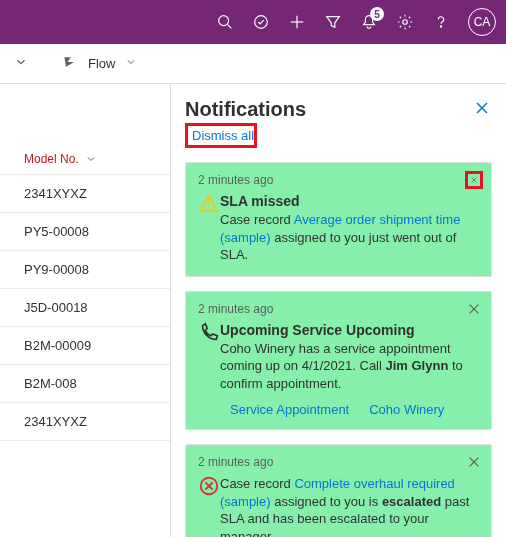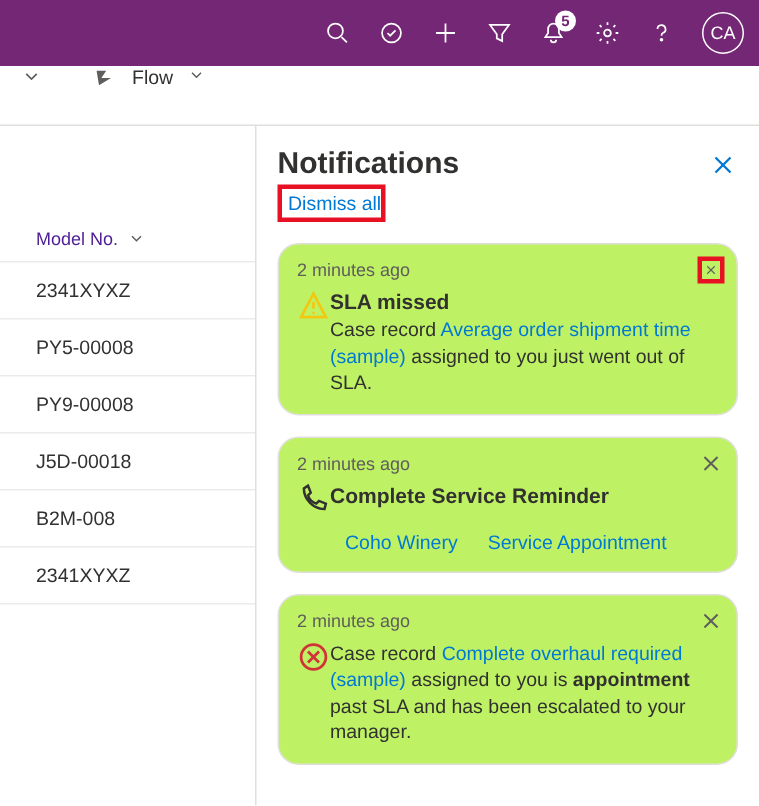--- a/index.html
+++ b/index.html
@@ -4,34 +4,34 @@
 <style>
   * { box-sizing: border-box; margin: 0; padding: 0; }
   body { font-family: "Segoe UI", -apple-system, sans-serif; font-size: 13px; color: #323130; width: 506px; height: 537px; overflow: hidden; position: relative; background: #fff; }
   .appbar { background: #742774; height: 44px; display: flex; align-items: center; justify-content: flex-end; padding: 0 10px; gap: 18px; color: #fff; }
   .appbar .icon { width: 18px; height: 18px; display: inline-flex; align-items: center; justify-content: center; position: relative; }
   .appbar .gap { flex: 1; }
   .appbar svg { stroke: #fff; fill: none; stroke-width: 1.3; }
   .bell-wrap { position: relative; }
   .badge { position: absolute; top: -6px; right: -6px; background: #fff; color: #742774; font-size: 10px; font-weight: 600; width: 14px; height: 14px; border-radius: 50%; display: flex; align-items: center; justify-content: center; }
   .avatar { border: 1.5px solid #fff; border-radius: 50%; width: 28px; height: 28px; display: flex; align-items: center; justify-content: center; font-size: 12px; }
-  .subbar { height: 40px; border-bottom: 1px solid #e1dfdd; display: flex; padding-left: 14px; gap: 10px; font-size: 13px; }
+  .subbar { height: 40px; border-bottom: 1px solid #e1dfdd; display: flex; align-items: center; padding-left: 14px; gap: 10px; font-size: 13px; }
   .subbar svg { stroke: #605e5c; fill: none; stroke-width: 1.3; }
   .flow-icon svg { fill: #605e5c; stroke: #605e5c; }
   .content { display: flex; height: calc(537px - 44px - 40px); }
   .grid { flex: 0 0 170px; padding-top: 60px; }
-  .grid-header { padding: 8px 14px 8px 24px; font-size: 12px; color: #4c1d95; display: flex; align-items: center; gap: 6px; border-bottom: 1px solid #edebe9; }
+  .grid-header { padding: 8px 14px 8px 24px; font-size: 12px; color: #b91c1c; display: flex; align-items: center; gap: 6px; border-bottom: 1px solid #edebe9; }
   .grid-header svg { stroke: #605e5c; fill: none; stroke-width: 1.3; }
   .grid-row { padding: 11px 14px 11px 24px; border-bottom: 1px solid #edebe9; font-size: 13px; }
   .panel { flex: 1; border-left: 1px solid #e1dfdd; padding: 14px 14px 0 14px; overflow-y: auto; }
-  .panel-head { display: flex; justify-content: space-between; align-items: center; }
+  .panel-head { display: flex; justify-content: space-between; align-items: flex-start; }
   .panel-title { font-size: 20px; font-weight: 600; }
   .panel-close svg, .card-close svg { stroke: #605e5c; fill: none; stroke-width: 1.5; }
   .red-box { border: 3px solid #e81123; }
-  .card { border: 1px solid #e1dfdd; border-radius: 14px; padding: 10px 12px 12px 12px; margin-top: 14px; position: relative; background: #bef264; }
+  .card { border: 1px solid #e1dfdd; border-radius: 2px; padding: 10px 12px 12px 12px; margin-top: 14px; position: relative; background: #86efac; }
   .card-time { color: #605e5c; font-size: 12px; }
   .card-close { position: absolute; top: 8px; right: 8px; width: 18px; height: 18px; display: flex; align-items: center; justify-content: center; }
   .card-body { display: flex; margin-top: 6px; }
   .card-icon { width: 22px; flex: 0 0 22px; display: flex; justify-content: center; }
   .card-main { flex: 1; }
   .card-title { font-weight: 600; font-size: 14px; margin-bottom: 2px; }
   .card-text { font-size: 13px; line-height: 1.35; color: #323130; }
   a.link { color: #0078d4; text-decoration: none; }
   .card-actions { margin-top: 10px; display: flex; gap: 20px; padding-left: 32px; }
   .card-actions a { color: #0078d4; font-size: 13px; text-decoration: none; }
@@ -114,20 +114,21 @@
     <div class="grid-header">
       <span>Model No.</span>
       <svg viewBox="0 0 16 16" width="12" height="12">
           <path d="M4 6 l4 4 l4 -4"></path>
         </svg>
     </div>
     <div class="grid-row"><span>2341XYXZ</span></div>
     <div class="grid-row"><span>PY5-00008</span></div>
     <div class="grid-row"><span>PY9-00008</span></div>
     <div class="grid-row"><span>J5D-00018</span></div>
+    <div class="grid-row"><span>B2M-00009</span></div>
     <div class="grid-row"><span>B2M-008</span></div>
     <div class="grid-row"><span>2341XYXZ</span></div>
   </div>
 
   <div class="panel">
     <div class="panel-head">
       <div class="panel-title">Notifications</div>
       <span class="panel-close" style="color:#0078d4">
         <svg viewBox="0 0 16 16" width="16" height="16" style="stroke:#0078d4">
             <line x1="3" y1="3" x2="13" y2="13"></line>
@@ -172,26 +173,29 @@
             <line x1="13" y1="3" x2="3" y2="13"></line>
           </svg>
       </span>
       <div class="card-body">
         <div class="card-icon">
           <svg viewBox="0 0 24 24" width="22" height="22" fill="none" stroke="#323130" stroke-width="1.8">
               <path d="M5 4 c0 8 7 15 15 15 l1 -4 l-5 -2 l-2 2 c-3 -1 -5 -3 -6 -6 l2 -2 l-2 -5 z"></path>
             </svg>
         </div>
         <div class="card-main">
-          <div class="card-title">Complete Service Reminder</div>
+          <div class="card-title">Upcoming Service Upcoming</div>
+          <div class="card-text">
+            <span>Coho Winery has a service appointment coming up on 4/1/2021. Call </span><span class="bold">Jim Glynn</span><span> to confirm appointment.</span>
+          </div>
         </div>
       </div>
       <div class="card-actions">
+        <a href="#">Service Appointment</a>
         <a href="#">Coho Winery</a>
-        <a href="#">Service Appointment</a>
       </div>
     </div>
 
     
     <div class="card">
       <div class="card-time">2 minutes ago</div>
       <span class="card-close">
         <svg viewBox="0 0 16 16" width="14" height="14">
             <line x1="3" y1="3" x2="13" y2="13"></line>
             <line x1="13" y1="3" x2="3" y2="13"></line>
@@ -200,20 +204,20 @@
       <div class="card-body">
         <div class="card-icon">
           <svg viewBox="0 0 24 24" width="22" height="22">
               <circle cx="12" cy="12" r="9" fill="none" stroke="#d13438" stroke-width="2"></circle>
               <line x1="8" y1="8" x2="16" y2="16" stroke="#d13438" stroke-width="2"></line>
               <line x1="16" y1="8" x2="8" y2="16" stroke="#d13438" stroke-width="2"></line>
             </svg>
         </div>
         <div class="card-main">
           <div class="card-text">
-            <span>Case record </span><a href="#" class="link">Complete overhaul required (sample)</a><span> assigned to you is </span><span class="bold">appointment</span><span> past SLA and has been escalated to your manager.</span>
+            <span>Case record </span><a href="#" class="link">Complete overhaul required (sample)</a><span> assigned to you is </span><span class="bold">escalated</span><span> past SLA and has been escalated to your manager.</span>
           </div>
         </div>
       </div>
     </div>
 
   </div>
 </div>
 
 </body></html>

